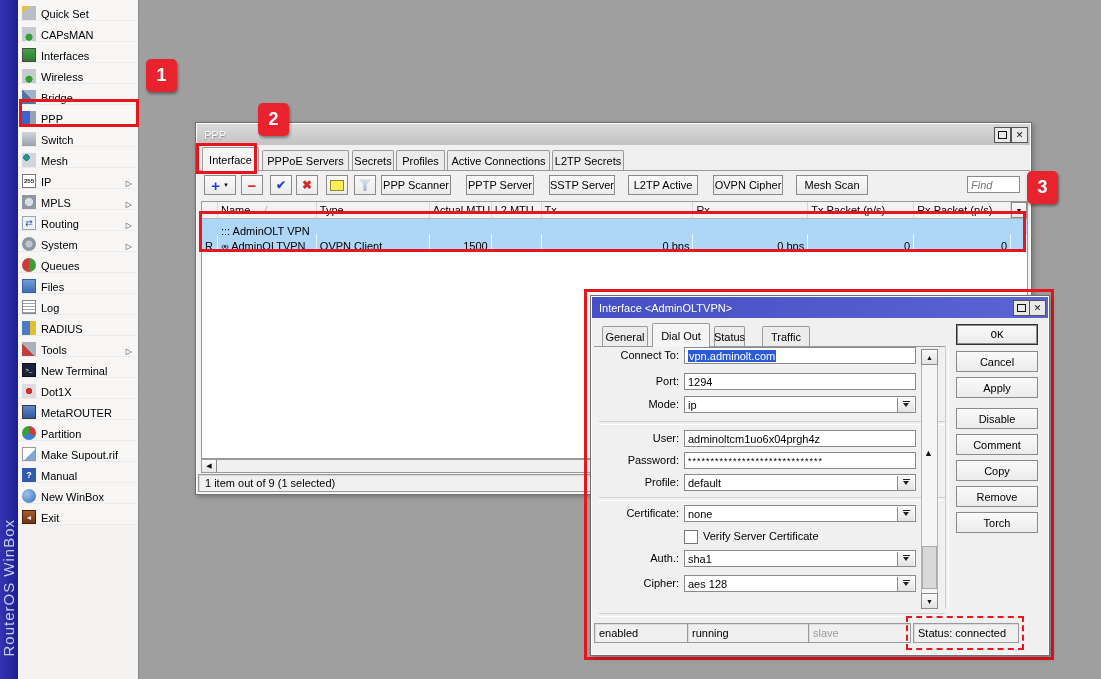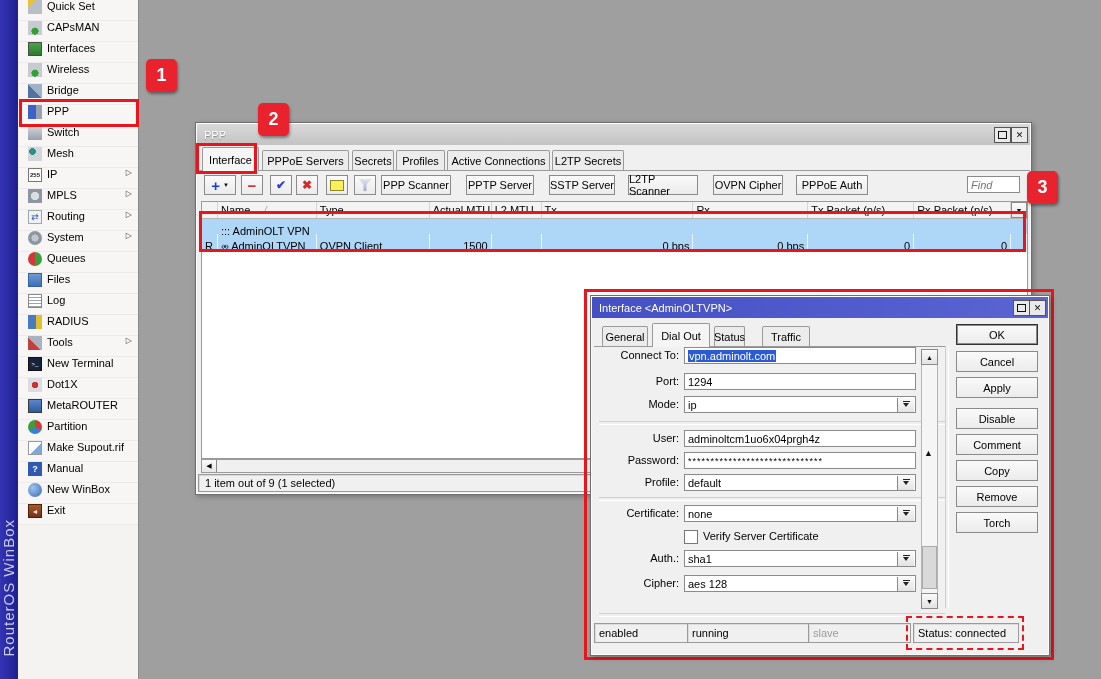--- a/index.html
+++ b/index.html
@@ -7,21 +7,21 @@
           font-size:11px;color:#000;}
   
   .brandbar{position:absolute;left:0;top:0;width:18px;height:679px;
             background:linear-gradient(90deg,#3434b4,#1f1f90);}
   .brandtext{position:absolute;left:0;bottom:22px;width:18px;
              writing-mode:vertical-rl;transform:rotate(180deg);
              color:#c9cde8;font-size:15px;letter-spacing:1px;}
   
   .menu{position:absolute;left:18px;top:0;width:120px;height:679px;background:#f4f3f2;
         border-right:1px solid #8a8a8a;}
-  .mitem{height:20px;display:flex;align-items:flex-start;padding-left:10px;border-bottom:1px solid #ebebeb;
+  .mitem{height:20px;display:flex;align-items:flex-end;padding-left:4px;border-bottom:1px solid #ebebeb;
          background:#f7f6f5;cursor:default;}
   .mlabel{margin-left:5px;white-space:nowrap;}
   .marrow{margin-left:auto;margin-right:6px;color:#444;font-size:8px;}
   .mico{width:14px;height:14px;flex:0 0 14px;display:inline-flex;align-items:center;justify-content:center;
         font-size:7px;line-height:1;color:#fff;box-sizing:border-box;}
   .wand-icon{background:linear-gradient(135deg,#e8c23a 28%,#b9bec6 28%)}
   .antenna-icon{background:radial-gradient(circle at 50% 72%,#2fa22f 28%,#c7cbd1 30%)}
   .interfaces-icon{background:linear-gradient(#49a549,#2d7a2d);border:1px solid #4a4a4a}
   .wireless-icon{background:radial-gradient(circle at 50% 72%,#2fa22f 28%,#c7cbd1 30%)}
   .bridge-icon{background:linear-gradient(45deg,#51749f 50%,#9fb2c9 50%)}
@@ -111,21 +111,21 @@
   .chklabel{position:absolute;left:112px;top:1px;}
   
   #vtrack{position:absolute;left:330px;top:53px;width:17px;height:260px;background:#f5f5f5;border:1px solid #b5b5b5;box-sizing:border-box;}
   .sbtn{position:absolute;left:330px;width:17px;height:16px;background:linear-gradient(#fafafa,#e3e3e3);
         border:1px solid #8a8a8a;box-sizing:border-box;display:flex;align-items:center;justify-content:center;font-size:7px;color:#111;}
   #vthumb{position:absolute;left:331px;top:250px;width:15px;height:43px;background:#d9d9d9;border:1px solid #aaa;box-sizing:border-box;}
   #freearrow{position:absolute;left:333px;top:152px;font-size:9px;color:#111;}
   .vline{position:absolute;left:354px;top:50px;width:2px;height:262px;border-left:1px solid #cfcfcf;border-right:1px solid #fff;}
   
   .dlgbtn{position:absolute;left:365px;width:82px;height:21px;font-size:11px;}
-  .dlgbtn.focus{border:1px solid #333;box-shadow:inset 0 0 0 1px #8a8a8a;}
+  .dlgbtn.focus{border:1px solid #333;box-shadow:inset 0 0 0 1px #8a8a8a;font-family:Liberation Mono, monospace;}
   
   .fbox{position:absolute;top:327px;height:20px;border:1px solid #9a9a9a;box-shadow:inset 1px 1px 0 #dcdcdc;
         display:flex;align-items:center;padding-left:4px;box-sizing:border-box;background:#f0f0f0;}
   .fbox.dim{color:#9a9a9a;}
   
   .redbox{position:absolute;border:3px solid #e8151d;box-sizing:border-box;z-index:50;}
   .reddash{position:absolute;border:2px dashed #e8151d;box-sizing:border-box;z-index:60;}
   .badge{position:absolute;width:31px;height:33px;background:#e8232e;border-radius:5px;z-index:70;
          display:flex;align-items:center;justify-content:center;color:#fff;font-weight:bold;font-size:18px;
          box-shadow:1px 2px 3px rgba(0,0,0,.4);}
@@ -287,23 +287,23 @@
       <div class="btn3d ibtn" style="left:130px;width:22px;">
         <span class="note"></span>
       </div>
       <div class="btn3d ibtn" style="left:158px;width:22px;">
         <span class="funnel"></span>
       </div>
       <div id="srvbtns">
           <div class="btn3d srvbtn" style="left: 185px; width: 70px;">PPP Scanner</div>
           <div class="btn3d srvbtn" style="left: 270px; width: 68px;">PPTP Server</div>
           <div class="btn3d srvbtn" style="left: 353px; width: 66px;">SSTP Server</div>
-          <div class="btn3d srvbtn" style="left: 432px; width: 70px;">L2TP Scanner</div>
+          <div class="btn3d srvbtn" style="left: 432px; width: 70px;">L2TP Active</div>
           <div class="btn3d srvbtn" style="left: 517px; width: 70px;">OVPN Cipher</div>
-          <div class="btn3d srvbtn" style="left: 600px; width: 72px;">PPPoE Auth</div>
+          <div class="btn3d srvbtn" style="left: 600px; width: 72px;">Mesh Scan</div>
         </div>
       <input class="find" style="left: 771px;" placeholder="Find">
     </div>
 
     <div id="list">
       <div class="hrow" id="theadrow">
           <div class="hcell" style="width: 16px;"></div>
           <div class="hcell" style="width: 99px;">Name<span class="sortmark">/</span></div>
           <div class="hcell" style="width: 113px;">Type</div>
           <div class="hcell" style="width: 62px;">Actual MTU</div>

